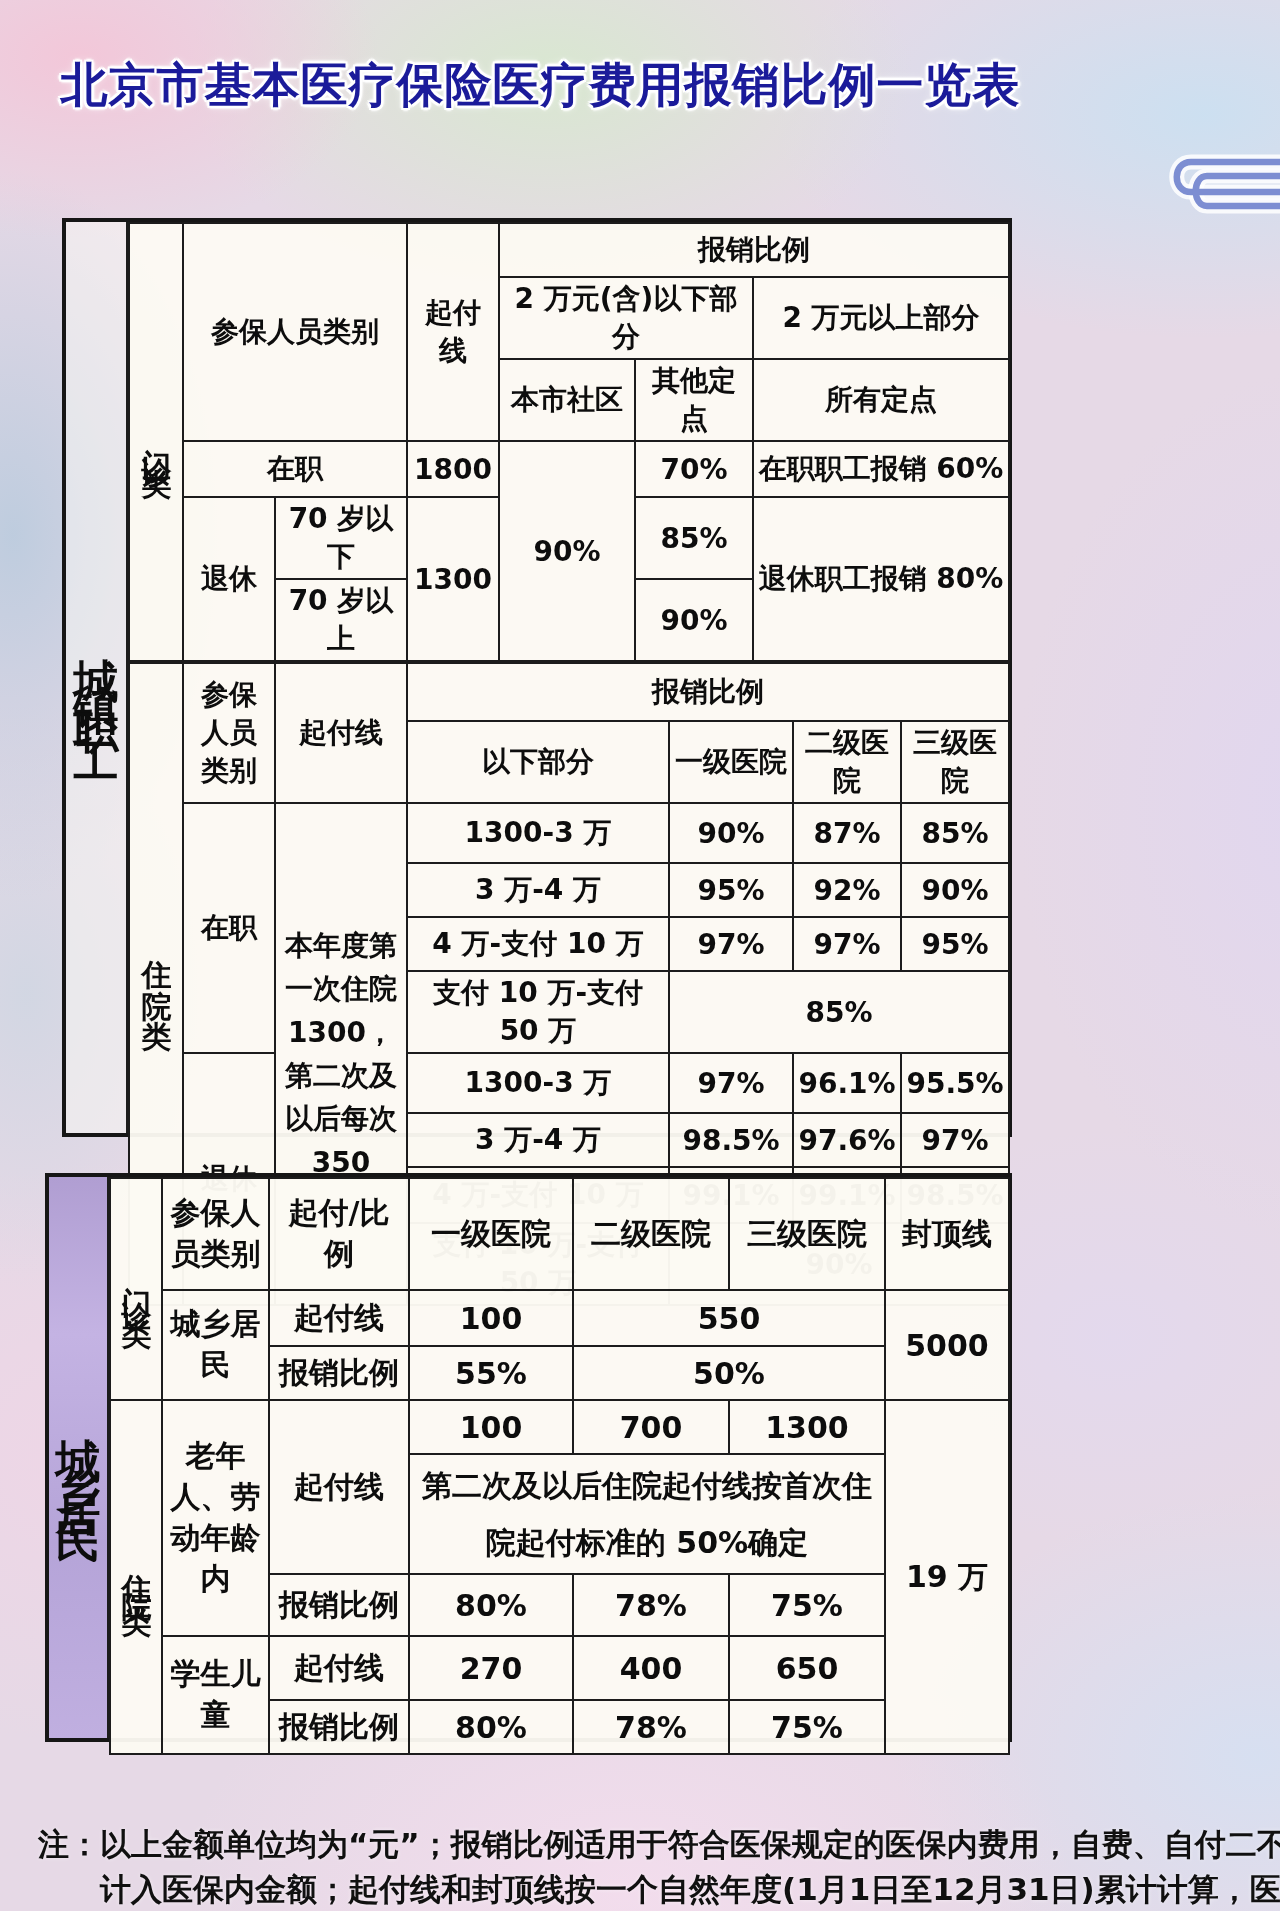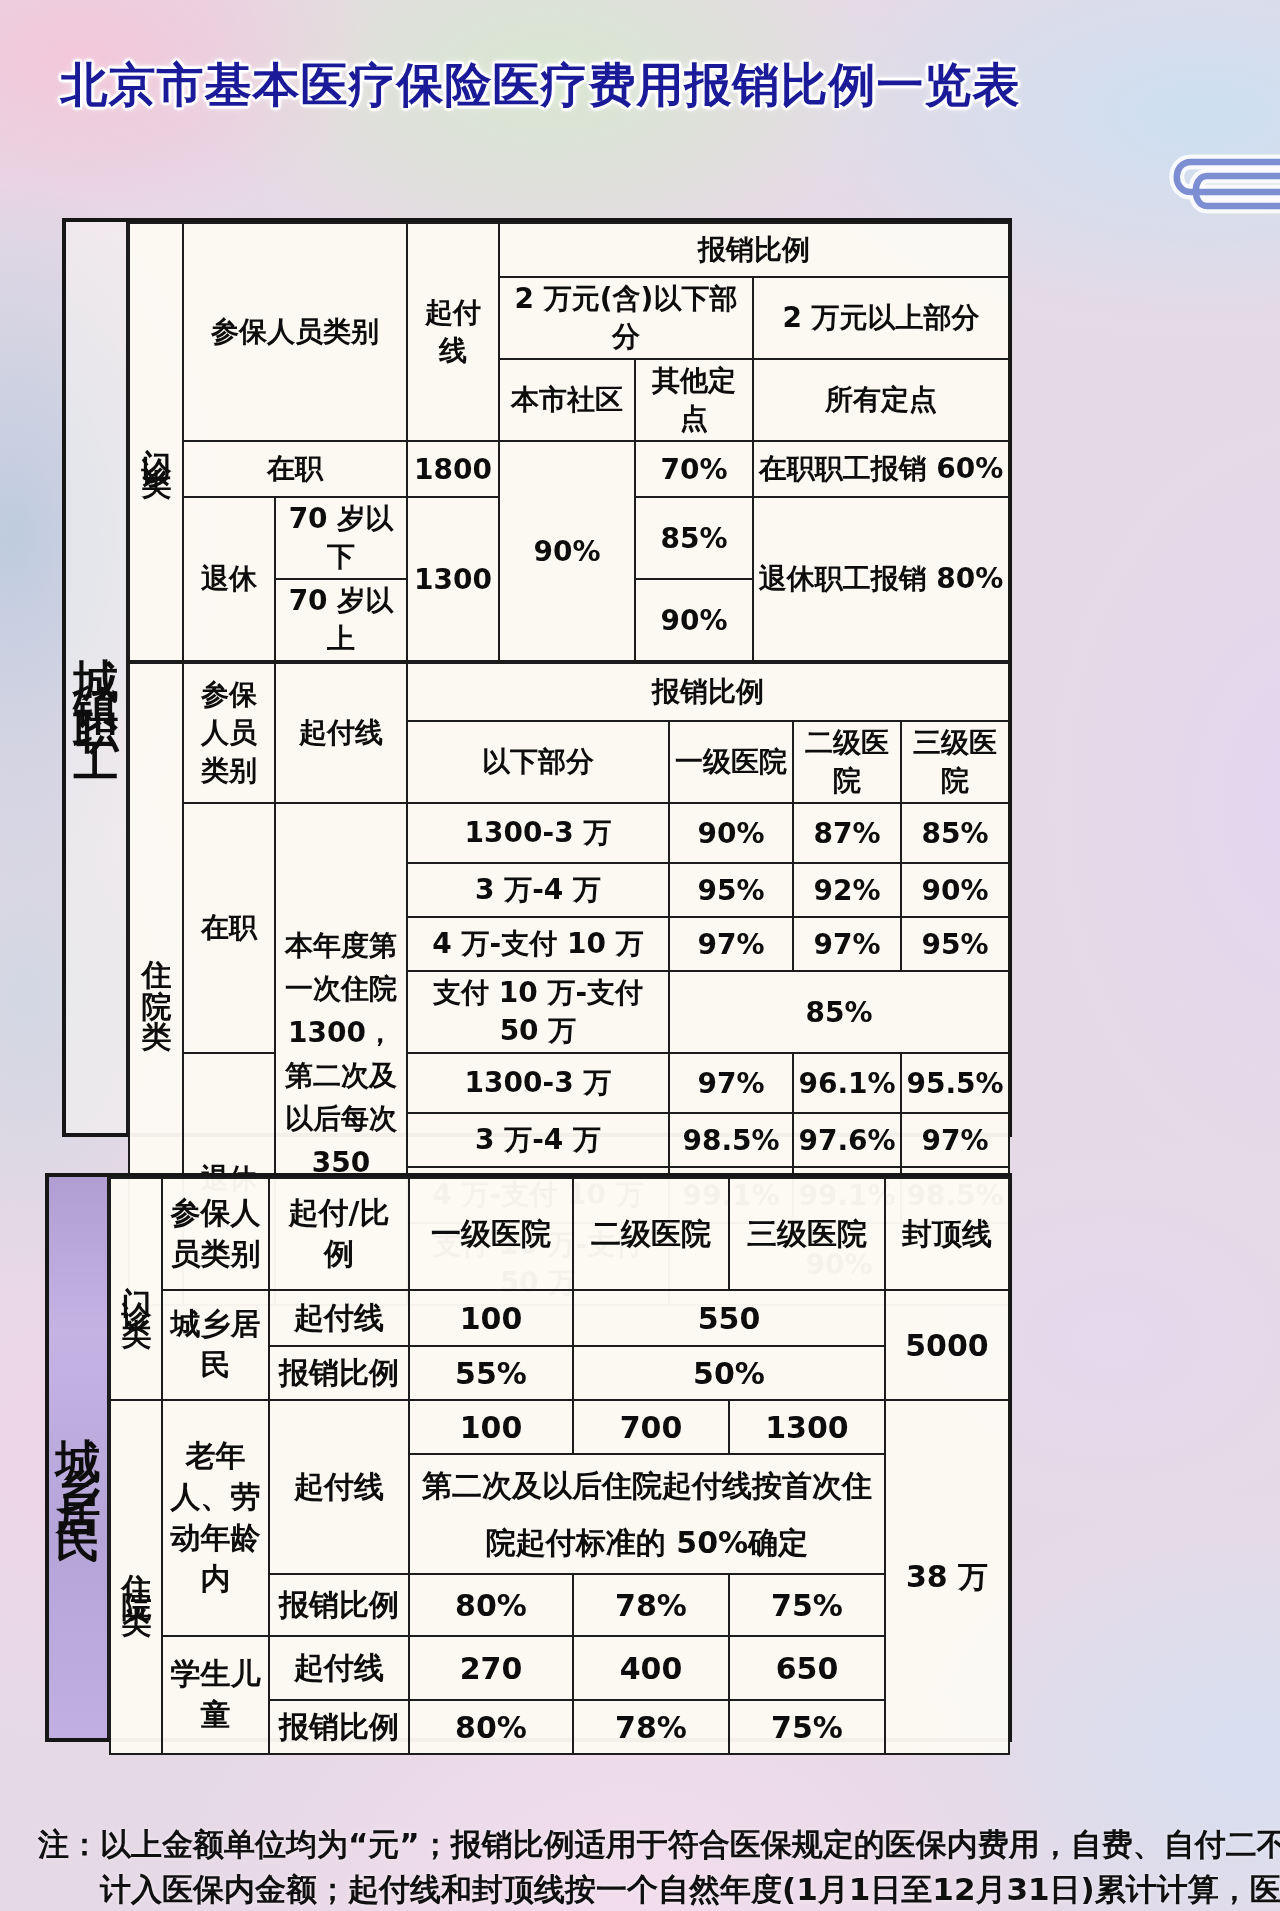--- a/index.html
+++ b/index.html
@@ -256,21 +256,21 @@
           <td>55%</td>
           <td colspan="2">50%</td>
         </tr>
         <tr style="height:54px">
           <td rowspan="5" class="seccell"><span class="sec-v ls16">住院类</span></td>
           <td rowspan="3">老年人、劳动年龄内</td>
           <td rowspan="2">起付线</td>
           <td>100</td>
           <td>700</td>
           <td>1300</td>
-          <td rowspan="5">38 万</td>
+          <td rowspan="5">19 万</td>
         </tr>
         <tr style="height:110px">
           <td colspan="3" class="widenote">第二次及以后住院起付线按首次住院起付标准的 50%确定</td>
         </tr>
         <tr style="height:62px">
           <td>报销比例</td>
           <td>80%</td>
           <td>78%</td>
           <td>75%</td>
         </tr>

